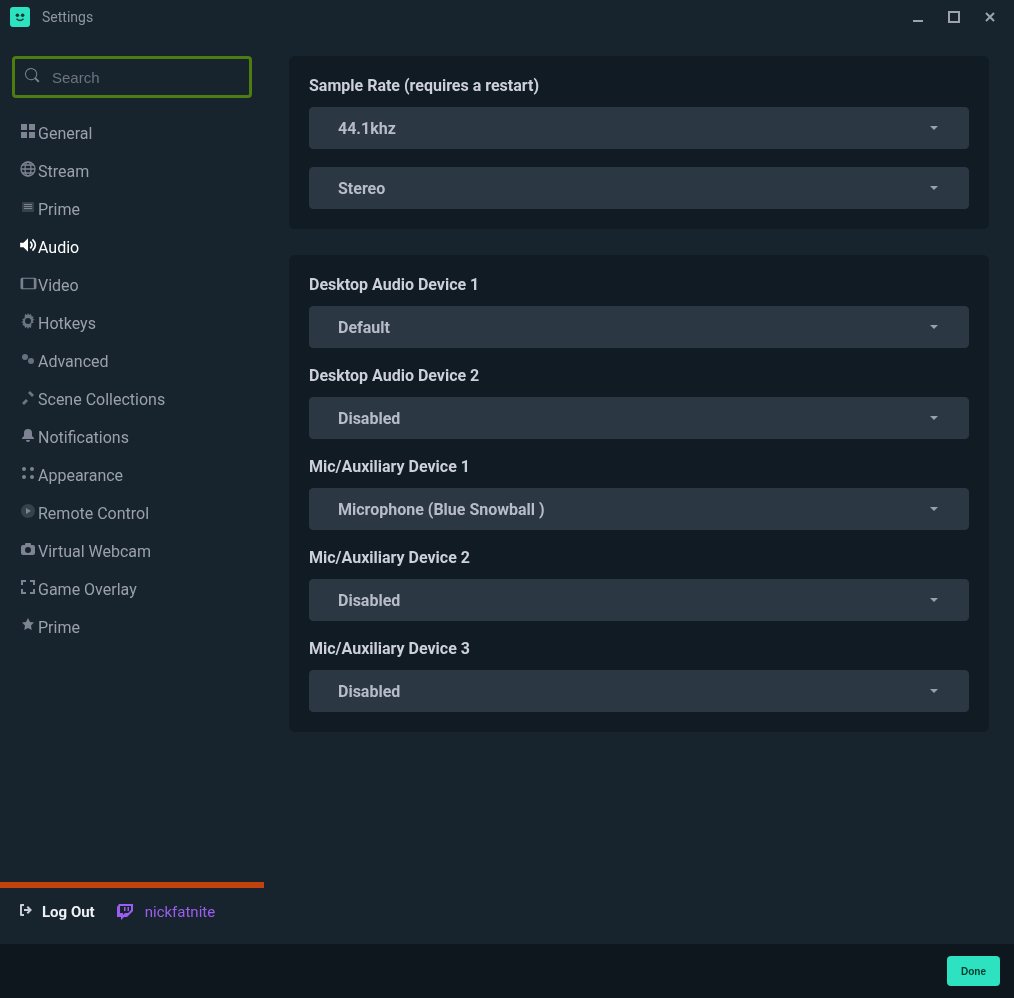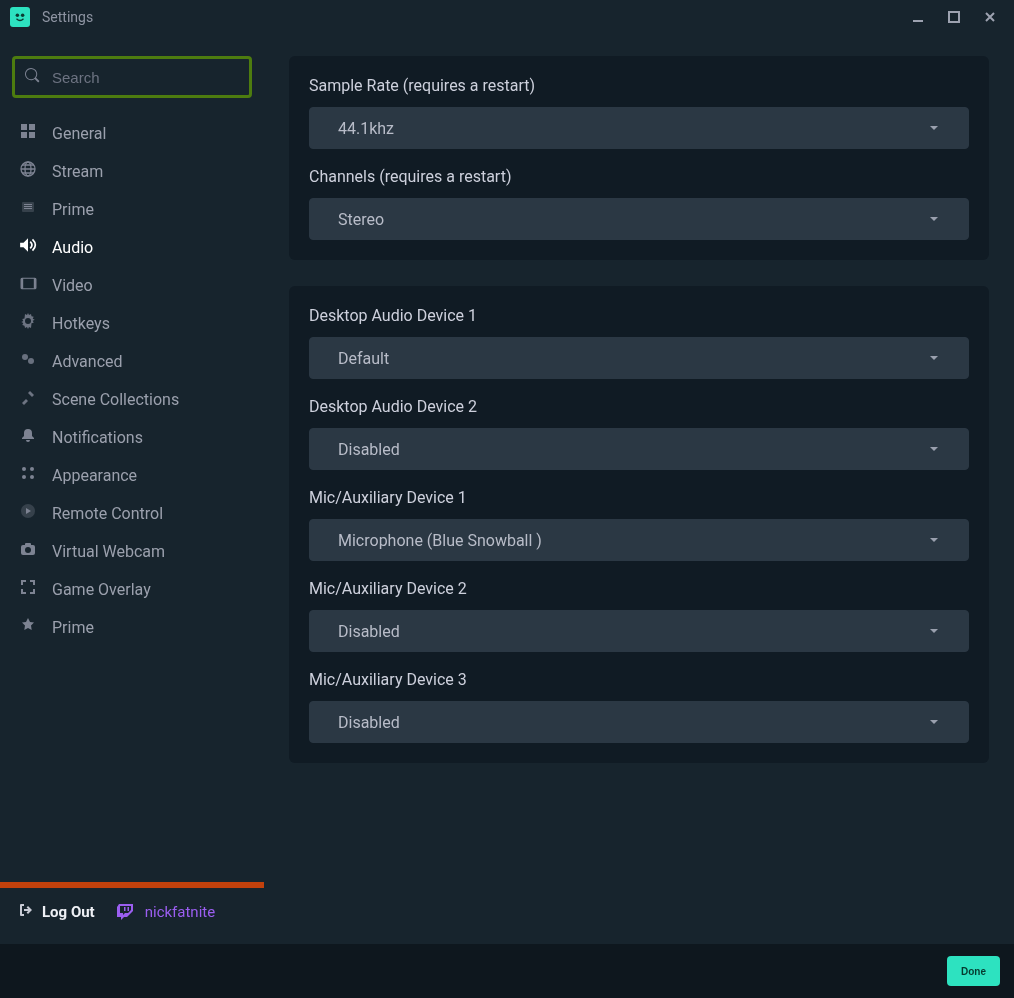--- a/index.html
+++ b/index.html
@@ -92,21 +92,21 @@
     color: #6d7382;
   }
   .nav {
     display: flex;
     flex-direction: column;
     padding: 8px 0 0 0;
   }
   .nav-item {
     display: flex;
     align-items: center;
-    gap: 14px;
+    gap: 0;
     height: 38px;
     padding: 0 18px;
     font-size: 16px;
     color: #9ba0ad;
     cursor: pointer;
   }
   .nav-item .icon {
     width: 20px;
     text-align: center;
     color: #7d8392;
@@ -149,20 +149,21 @@
     flex: 1;
     overflow: auto;
     padding: 22px 25px 20px 25px;
   }
 
   .panel {
     background: #101b24;
     border-radius: 6px;
     padding: 20px 20px;
     margin-bottom: 26px;
+    font-weight: bold;
   }
   .field-label {
     color: #cdd0dc;
     font-size: 16px;
     margin-bottom: 12px;
   }
   .select {
     background: #2b3844;
     border: 1px solid #2b3844;
     color: #b8bcc8;
@@ -412,21 +413,20 @@
         <div class="field-label">Sample Rate (requires a restart)</div>
         <div class="select">
           <span>44.1khz</span>
           <span class="caret">
             <svg width="12" height="12" viewBox="0 0 12 12" fill="currentColor">
                 <path d="M2 4l4 4 4-4z"></path>
               </svg>
           </span>
         </div>
 
-        <div class="field-label">Channels (requires a restart)</div>
         <div class="select" style="margin-bottom:0;">
           <span>Stereo</span>
           <span class="caret">
             <svg width="12" height="12" viewBox="0 0 12 12" fill="currentColor">
                 <path d="M2 4l4 4 4-4z"></path>
               </svg>
           </span>
         </div>
       </div>
 

